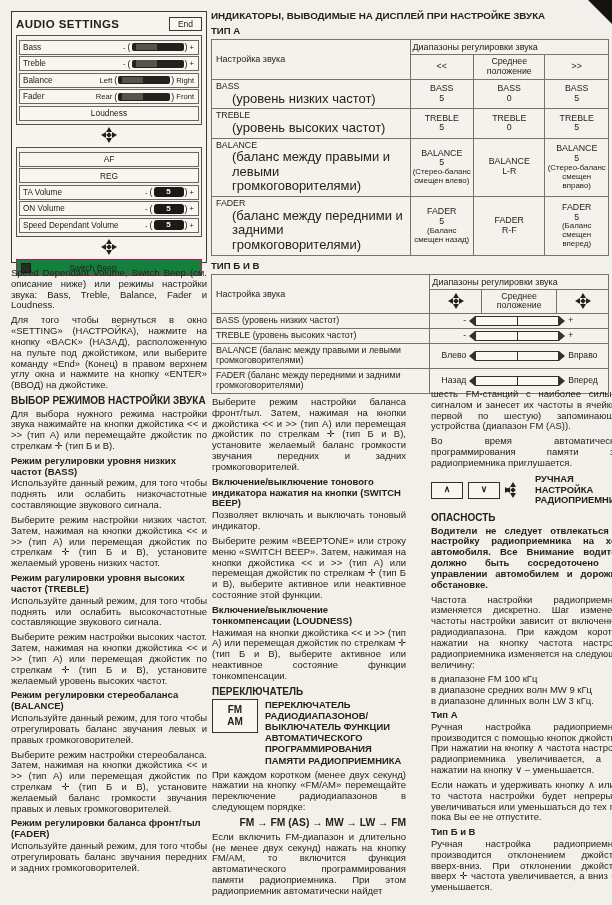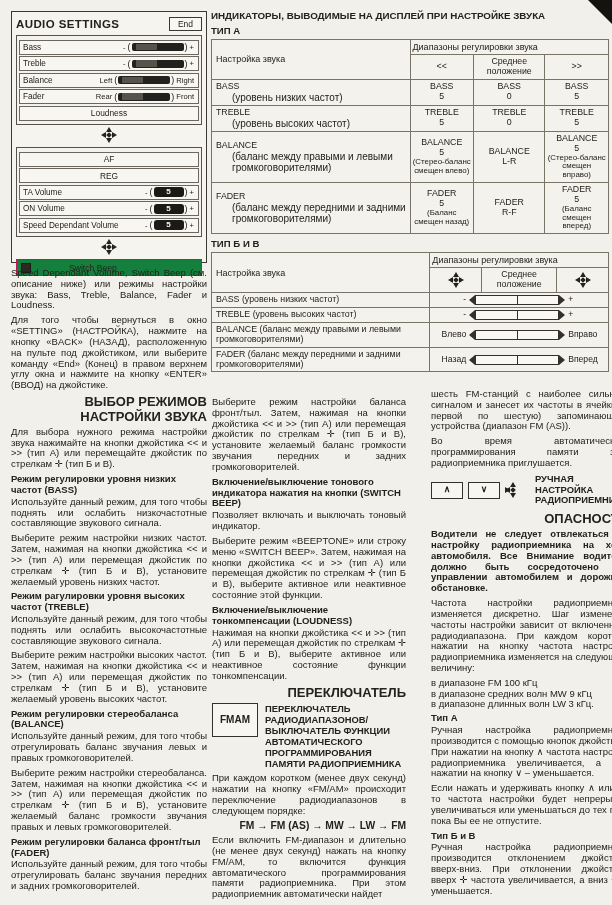--- a/index.html
+++ b/index.html
@@ -39,48 +39,48 @@
   .beep-box{width:8px;height:8px;background:#2b2923;border:1px solid #1c1a16;margin-right:38px;}
   
   .tables{position:absolute;left:211px;top:8px;width:398px;}
   .tables-title{font-weight:bold;font-size:9.8px;white-space:nowrap;margin:2px 0 4px;}
   .type-label{font-weight:bold;font-size:9.6px;margin:4px 0 3px;}
   table{border-collapse:collapse;width:100%;table-layout:fixed;background:#f4f2ec;}
   td,th{border:1px solid #787468;font-size:8.8px;font-weight:normal;padding:2px 2px;
         vertical-align:middle;line-height:1.12;}
   .cell-lines div{text-align:center;}
   .mode-cell{text-align:left;padding-left:4px;}
-  .mode-cell .desc{font-size:10px;padding-left:16px;}
+  .mode-cell .desc{font-size:13px;padding-left:16px;}
   .gh{text-align:left;font-size:9px;}
   .colh{text-align:center;font-size:8.8px;}
   .corner-cell{text-align:left;padding-left:4px;font-size:9px;}
   .small-note{font-size:7.9px;}
   
   .sl-row{display:flex;align-items:center;justify-content:center;}
   .sl-left{width:34px;text-align:right;font-size:8.6px;padding-right:3px;white-space:nowrap;}
   .sl-right{width:38px;text-align:left;font-size:8.6px;padding-left:3px;white-space:nowrap;}
   .hx{display:inline-flex;align-items:center;}
   .hx .tl{width:0;height:0;border-top:5px solid transparent;border-bottom:5px solid transparent;border-right:6px solid #33312a;}
   .hx .bd{width:84px;height:10px;border:1.2px solid #33312a;background:#faf8f2;position:relative;box-sizing:border-box;}
   .hx .bd::after{content:"";position:absolute;left:50%;top:-1px;bottom:-1px;border-left:1.4px solid #33312a;}
   .hx .tr{width:0;height:0;border-top:5px solid transparent;border-bottom:5px solid transparent;border-left:6px solid #33312a;}
   
   .col{position:absolute;font-size:9.5px;line-height:1.14;text-align:justify;}
   .col-left{left:11px;top:268px;width:196px;}
   .col-mid{left:212px;top:397px;width:194px;}
   .col-right{left:431px;top:389px;width:197px;}
   .col p{margin:0 0 4px;}
-  .col .h1{font-weight:bold;font-size:13px;margin:3px 0 2px;text-align:right;}
+  .col .h1{font-weight:bold;font-size:10px;margin:3px 0 2px;text-align:left;}
   .col .h2{font-weight:bold;margin:3px 0 1px;text-align:left;}
   .col .pb{font-weight:bold;}
   .col .ln{margin:0;}
   .formula{font-weight:bold;font-size:10.3px;margin:2px 0 3px;text-align:right;white-space:nowrap;}
   .fmrow{display:flex;gap:7px;margin:2px 0 4px;align-items:flex-start;}
   .fmbox{flex:none;width:44px;height:32px;border:1.5px solid #33312a;background:#f8f6f0;
-         display:flex;align-items:center;justify-content:center;
+         display:flex;flex-direction:column;align-items:center;justify-content:center;
          font-weight:bold;font-size:10px;line-height:1.2;}
   .fmhead{font-weight:bold;font-size:9.4px;text-align:left;line-height:1.18;}
   .tunerow{display:flex;align-items:center;gap:5px;margin:5px 0 6px;}
   .tbtn{display:inline-block;width:30px;height:15px;border:1.3px solid #33312a;background:#f8f6f0;
         text-align:center;line-height:13px;font-size:9px;font-weight:bold;flex:none;}
   .tunelabel{font-weight:bold;font-size:9.4px;line-height:1.15;margin-left:20px;}
 </style>
 </head>
 <body>
 
@@ -389,21 +389,21 @@
     <div class="h2">Включение/выключение тонкомпенсации (LOUDNESS)</div>
     <p>Нажимая на кнопки джойстика &lt;&lt; и &gt;&gt; (тип А) или перемещая джойстик по стрелкам ✛ (тип Б и В), выберите активное или неактивное состояние функции тонкомпенсации.</p>
     <div class="h1">ПЕРЕКЛЮЧАТЕЛЬ</div>
     <div class="fmrow">
       <div class="fmbox">
         <div>FM</div>
         <div>AM</div>
       </div>
       <div class="fmhead">ПЕРЕКЛЮЧАТЕЛЬ РАДИОДИАПАЗОНОВ/ВЫКЛЮЧАТЕЛЬ ФУНКЦИИ АВТОМАТИЧЕСКОГО ПРОГРАММИРОВАНИЯ ПАМЯТИ РАДИОПРИЕМНИКА</div>
     </div>
-    <p>При каждом коротком (менее двух секунд) нажатии на кнопку «FM/AM» происходит переключение радиодиапазонов в следующем порядке:</p>
+    <p>При каждом коротком (менее двух секунд) нажатии на кнопку «FM/AM» перемещайте переключение радиодиапазонов в следующем порядке:</p>
     <div class="formula">FM → FM (AS) → MW → LW → FM</div>
     <p>Если включить FM-диапазон и длительно (не менее двух секунд) нажать на кнопку FM/AM, то включится функция автоматического программирования памяти радиоприемника. При этом радиоприемник автоматически найдет</p>
   </div>
 
   <div class="col col-right">
     <p>шесть FM-станций с наиболее сильным сигналом и занесет их частоты в ячейки (с первой по шестую) запоминающего устройства (диапазон FM (AS)).</p>
     <p>Во время автоматического программирования памяти звук радиоприемника приглушается.</p>
     <div class="tunerow">
       <span class="tbtn">∧</span>
       <span class="tbtn">∨</span>

